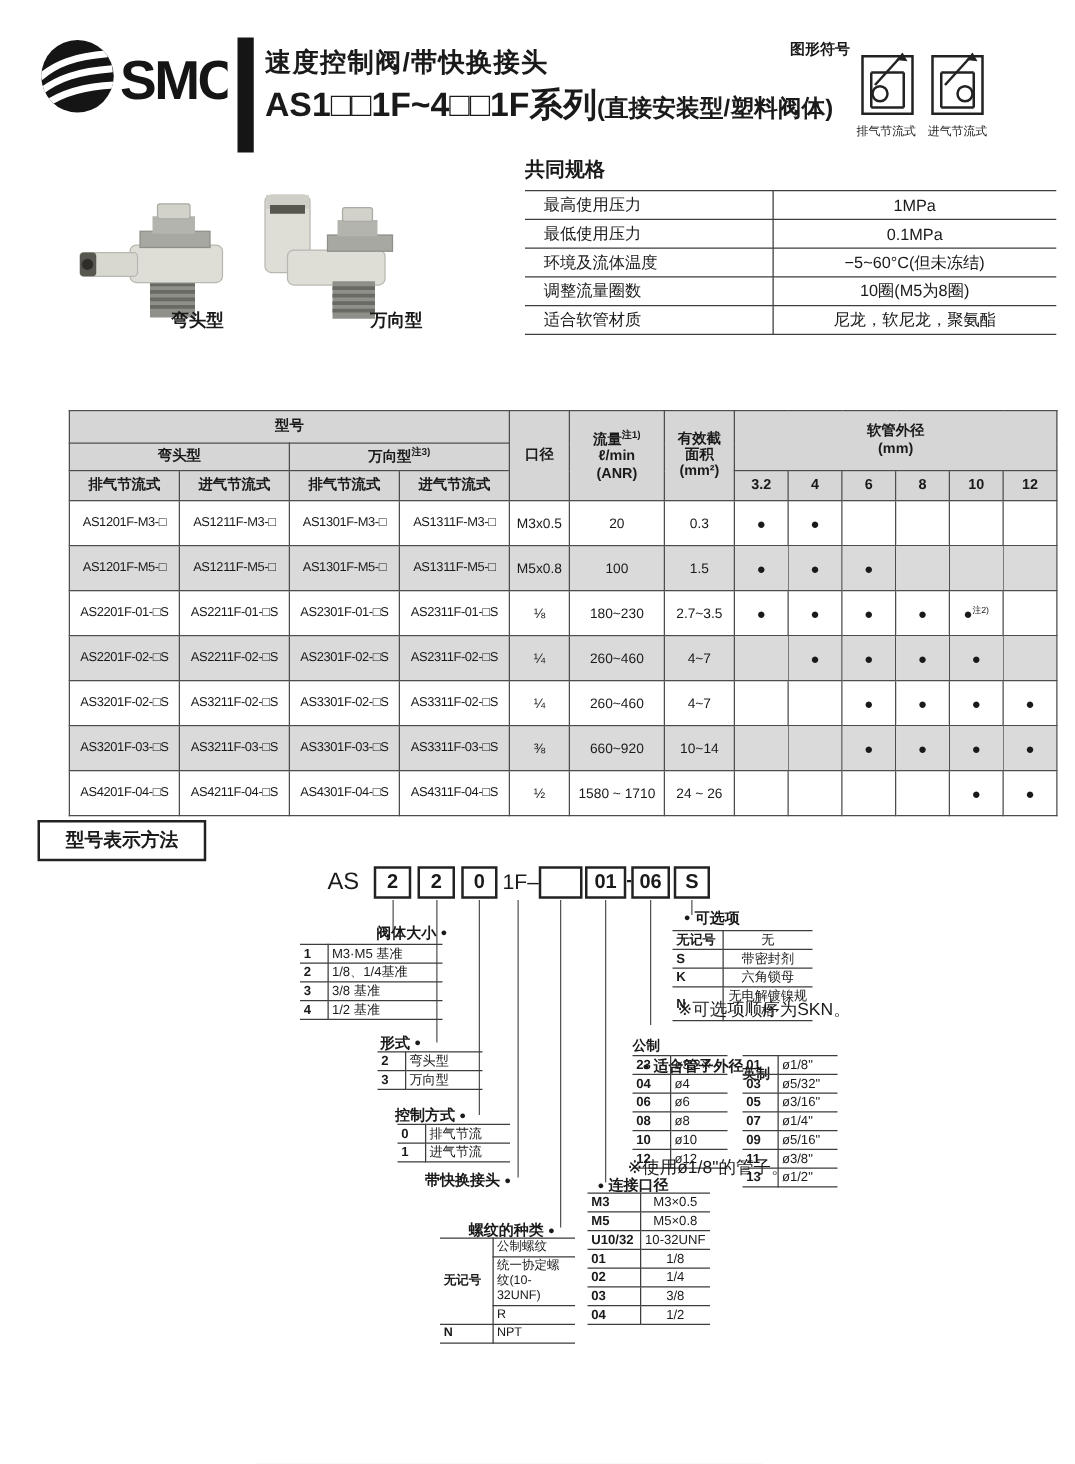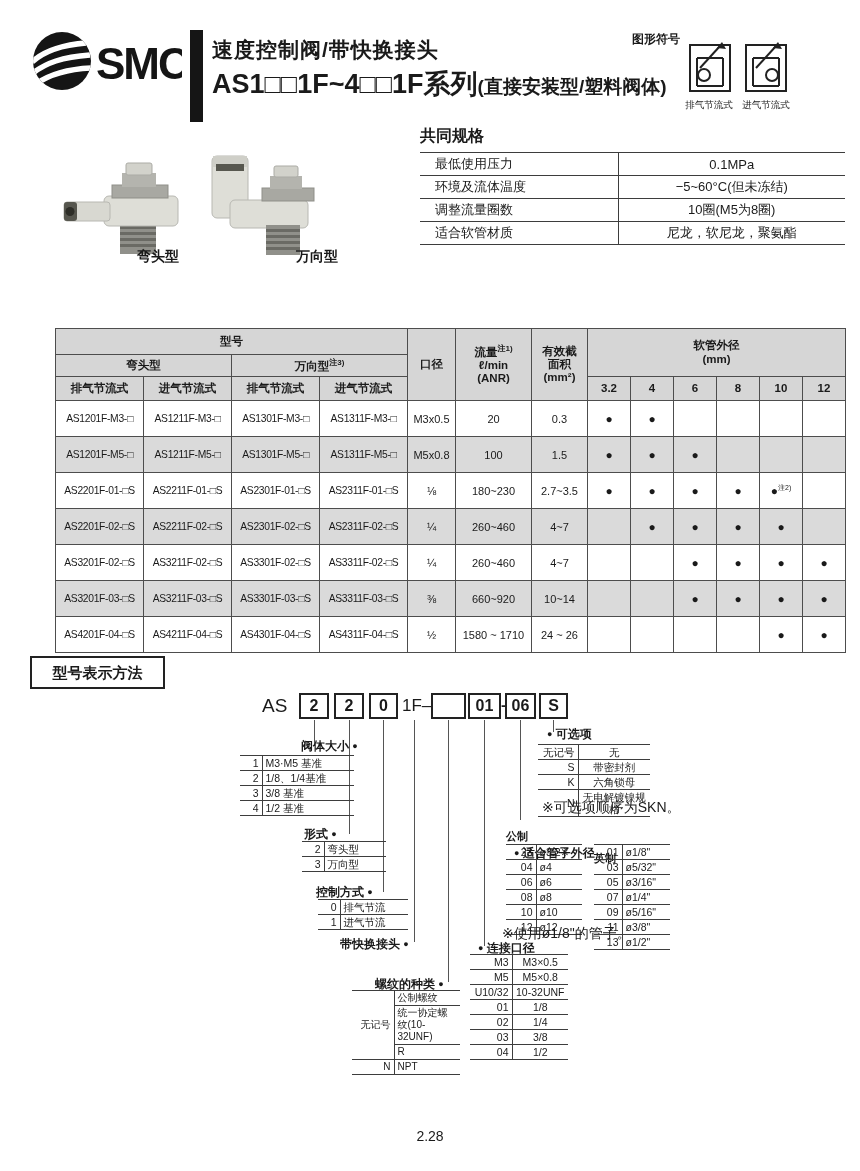--- a/index.html
+++ b/index.html
@@ -67,21 +67,21 @@
   .btube { left:505px; width:31px; }
   .bopt { left:539px; width:29px; }
 
   .vline { position:absolute; width:0; border-left:1px solid #555; }
   .bd-label { position:absolute; font-size:12px; font-weight:bold; white-space:nowrap; }
   .bd-label .ldot { font-size:9px; vertical-align:1px; }
 
   .rule-table { position:absolute; border-collapse:collapse; }
   .rule-table td { border-bottom:1px solid #3d3d3d; font-size:10.5px; line-height:12px; padding:1px 3px; vertical-align:middle; }
   .rule-table tr:first-child td { border-top:1px solid #3d3d3d; }
-  .rule-table td.code { border-right:1px solid #3d3d3d; text-align:right; font-weight:normal; }
+  .rule-table td.code { border-right:1px solid #3d3d3d; text-align:left; font-weight:bold; }
   .rule-table td.desc { text-align:left; }
   .rule-table.center-desc td.desc { text-align:center; }
 
   .t-bodysize { left:240px; top:755px; } .t-bodysize td.code { width:22px; } .t-bodysize td.desc { width:92px; }
   .t-form { left:302px; top:841px; } .t-form td.code { width:22px; } .t-form td.desc { width:62px; }
   .t-control { left:318px; top:899px; } .t-control td.code { width:22px; } .t-control td.desc { width:68px; }
   .t-thread { left:352px; top:990px; font-size:10px; } .t-thread td { font-size:10px; }
   .t-thread td.code { width:42px; } .t-thread td.desc { width:66px; }
   .t-port { left:470px; top:954px; } .t-port td.code { width:42px; } .t-port td.desc { width:56px; }
   .t-metric { left:506px; top:844px; } .t-metric td.code { width:30px; } .t-metric td.desc { width:46px; }
@@ -171,20 +171,24 @@
     <rect x="70" y="28" width="32" height="13" fill="#b4b4ae"></rect>
     <rect x="74" y="18" width="24" height="11" rx="2" fill="#d2d2cb" stroke="#ababa5"></rect>
   </svg>
   <div class="prod-label pl1">弯头型</div>
   <div class="prod-label pl2">万向型</div>
 
   <div class="specs-title">共同规格</div>
   <table class="specs-table">
     <tbody>
         <tr>
+          <td class="code">最高使用压力</td>
+          <td class="desc">1MPa</td>
+        </tr>
+        <tr>
           <td class="code">最低使用压力</td>
           <td class="desc">0.1MPa</td>
         </tr>
         <tr>
           <td class="code">环境及流体温度</td>
           <td class="desc">−5~60°C(但未冻结)</td>
         </tr>
         <tr>
           <td class="code">调整流量圈数</td>
           <td class="desc">10圈(M5为8圈)</td>
@@ -566,14 +570,13 @@
           <td class="desc">六角锁母</td>
         </tr>
         <tr>
           <td class="code">N</td>
           <td class="desc">无电解镀镍规格</td>
         </tr>
       </tbody>
     </table>
   <div class="small-note" style="left:542px; top:799px;">※可选项顺序为SKN。</div>
 
-  <div class="footer">2.28</div>
 </div>
 
 </body></html>

